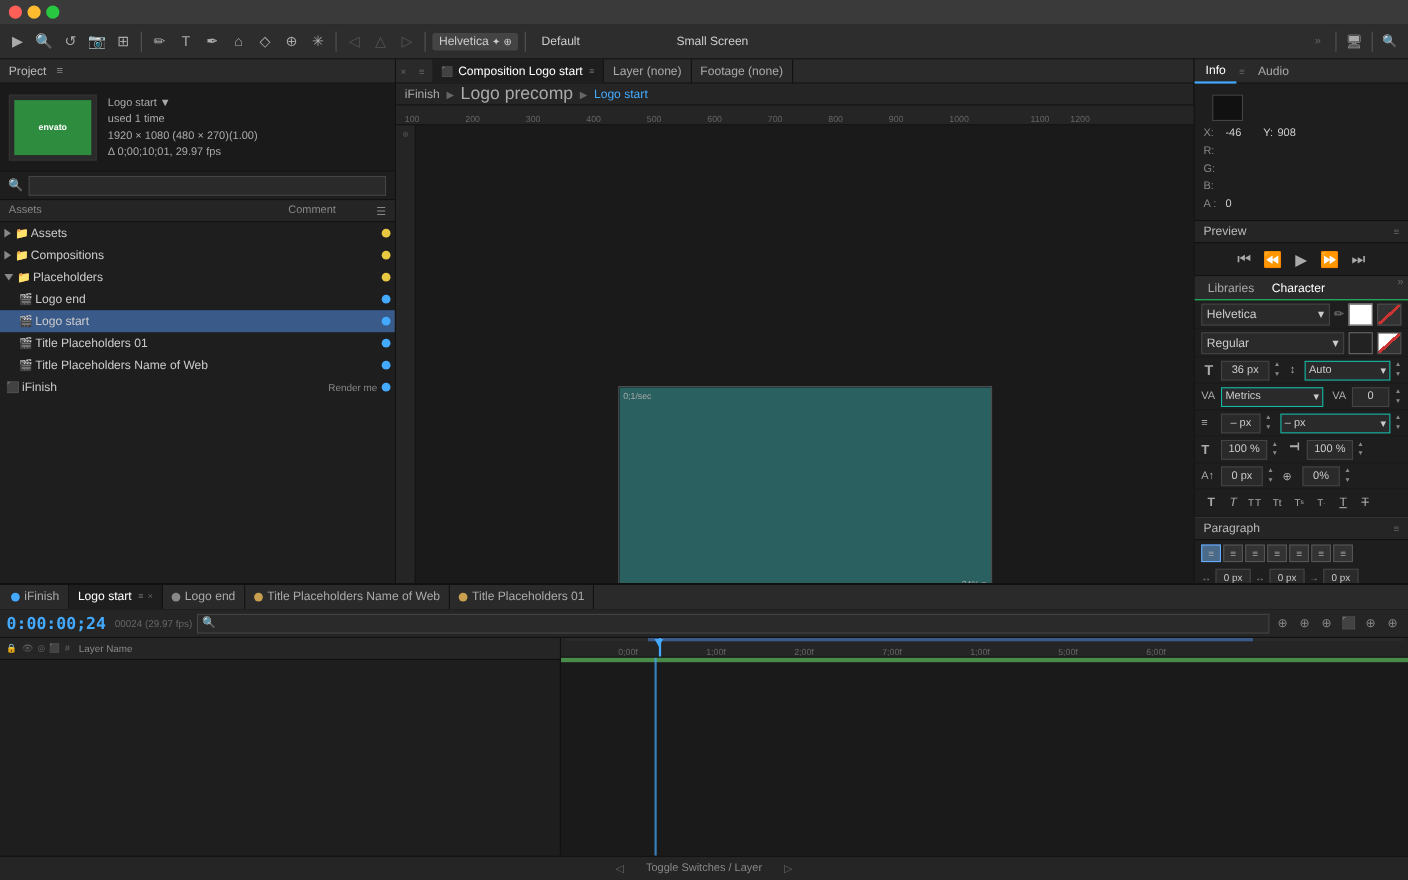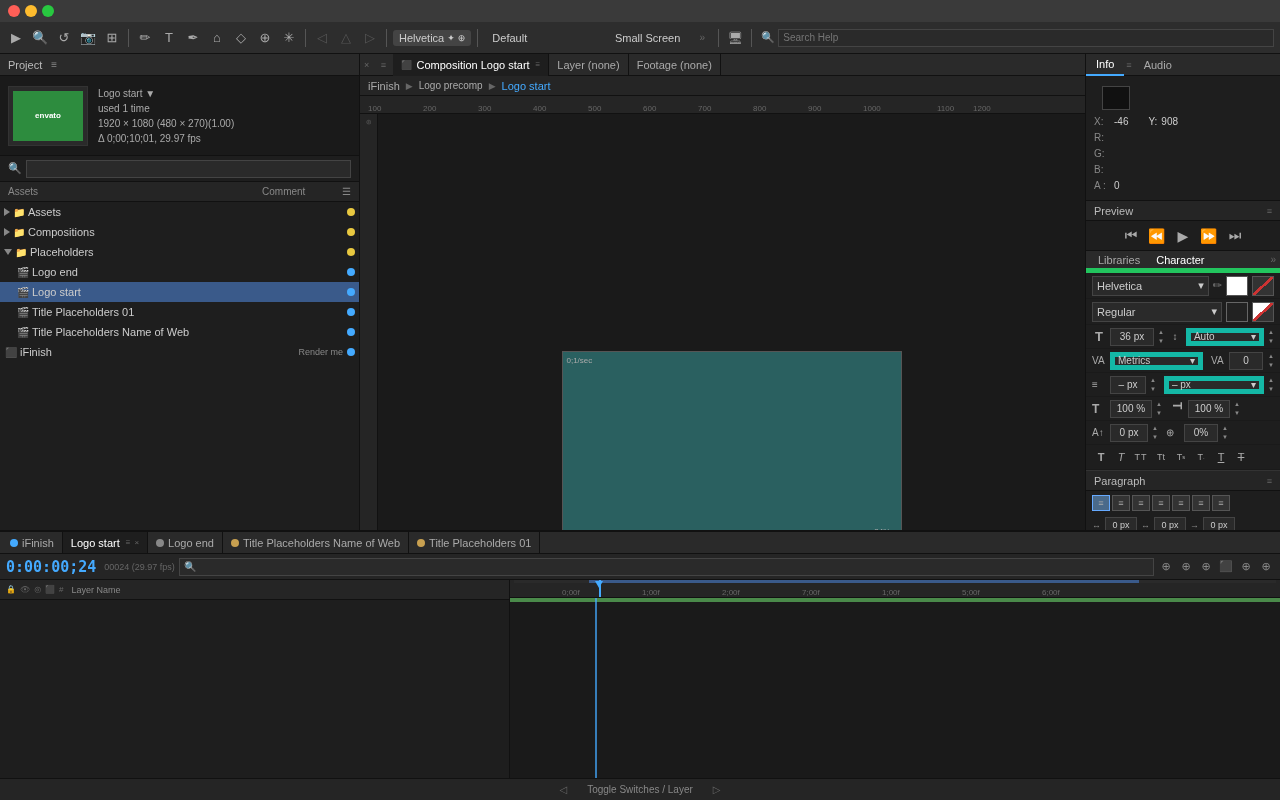--- a/index.html
+++ b/index.html
@@ -622,21 +622,21 @@
       border: 1px solid #444;
       color: #ccc;
       font-size: 10px;
       padding: 0 3px;
       text-align: center;
     }
     .char-big-dropdown {
       flex: 1;
       height: 18px;
       background: #2a2a2a;
-      border: 5px solid #14b8a6;
+      border: 1px solid #14b8a6;
       color: #ccc;
       font-size: 10px;
       padding: 0 3px;
       display: flex;
       align-items: center;
       justify-content: space-between;
       cursor: pointer;
     }
     .char-stepper {
       display: flex;
@@ -843,22 +843,21 @@
     .comp-and-right {
       display: flex;
       flex: 1;
     }
 
     
     .char-lib-tabs {
       height: 22px;
       background: #2a2a2a;
       display: flex;
-      align-items: center;
-      border-bottom: 5px solid #22c55e;
+      border-bottom: 1px solid #22c55e;
       padding: 0 4px;
     }
     .char-lib-tab {
       padding: 0 8px;
       height: 22px;
       display: flex;
       align-items: center;
       font-size: 11px;
       color: #aaa;
       cursor: pointer;
@@ -965,21 +964,20 @@
   </div>
   <div class="toolbar-sep"></div>
   <div class="workspace-btn">Default</div>
   <div class="workspace-btn workspace-active">Standard</div>
   <div class="workspace-btn">Small Screen</div>
   <div class="toolbar-icon expand-btn" style="font-size:10px;">»</div>
   <div class="toolbar-sep"></div>
   <div class="toolbar-icon" style="font-size:12px;">🖥</div>
   <div class="toolbar-sep"></div>
   <div class="toolbar-icon" style="font-size:11px;">🔍</div>
-  <input type="text" class="tl-search" style="width: 100px; margin-left: -4px;" placeholder="Search Help">
 </div>
 
 <div class="main-layout">
 
   <div class="left-panel">
     <div class="panel-header">
       <span class="panel-title">Project</span>
       <span class="panel-menu-icon">≡</span>
     </div>
 
@@ -1094,21 +1092,21 @@
           <span>Layer (none)</span>
         </div>
         <div class="comp-tab">
           <span>Footage (none)</span>
         </div>
       </div>
 
       <div style="height:20px;background:#252525;display:flex;align-items:center;padding:0 8px;gap:6px;border-bottom:1px solid #111;">
         <span style="font-size:11px;color:#aaa;">iFinish</span>
         <span style="font-size:9px;color:#666;">▶</span>
-        <span style="font-size:10px;color:#aaa;">Logo precomp</span>
+        <span style="font-size:16px;color:#aaa;">Logo precomp</span>
         <span style="font-size:9px;color:#666;">▶</span>
         <span style="font-size:11px;color:#4af;">Logo start</span>
       </div>
 
       <div class="comp-viewer">
 
         <div class="timeline-ruler">
           <div class="ruler-marks">
             <div class="ruler-mark" style="width:55px;">100</div>
             <div class="ruler-mark" style="width:55px;">200</div>

